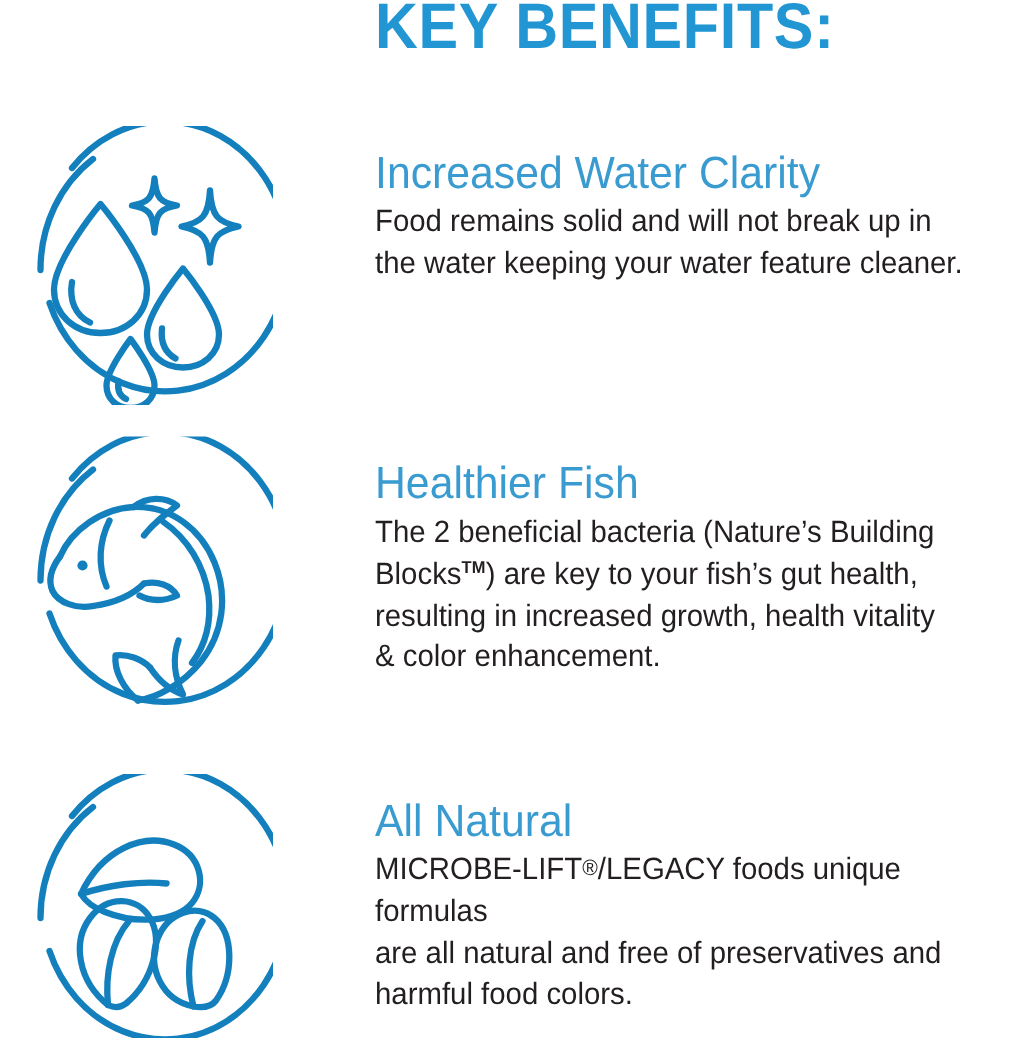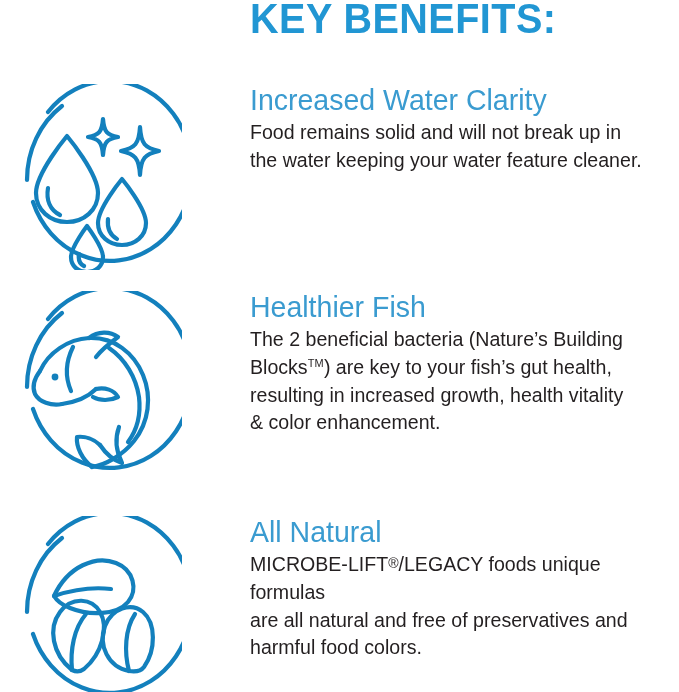--- a/index.html
+++ b/index.html
@@ -47,21 +47,21 @@
     left: 10px;
     top: 0;
     width: 172px;
     height: 186px;
   }
   .icon-wrap svg { display: block; width: 172px; height: 186px; }
 
   .text-col {
     position: absolute;
     left: 250px;
-    top: 0;
+    top: 16px;
     width: 424px;
   }
 
   .benefit-heading {
     font-family: "Liberation Sans Narrow", "Liberation Sans", sans-serif;
     font-size: 30px;
     font-weight: normal;
     color: #3a9bd0;
     line-height: 1.08;
     margin: 0 0 2px 0;
@@ -76,20 +76,21 @@
     color: #231f20;
     line-height: 1.35;
     margin: 0;
     transform: scaleX(0.955);
     transform-origin: left top;
   }
   .benefit-body sup {
     font-size: 0.56em;
     vertical-align: 0.62em;
     letter-spacing: 0.2px;
+    font-weight: bold;
   }
   .reg-mark {
     font-size: 0.72em;
     vertical-align: 0.18em;
   }
 </style>
 </head>
 <body>
 
 <div class="page-title">KEY BENEFITS:</div>

